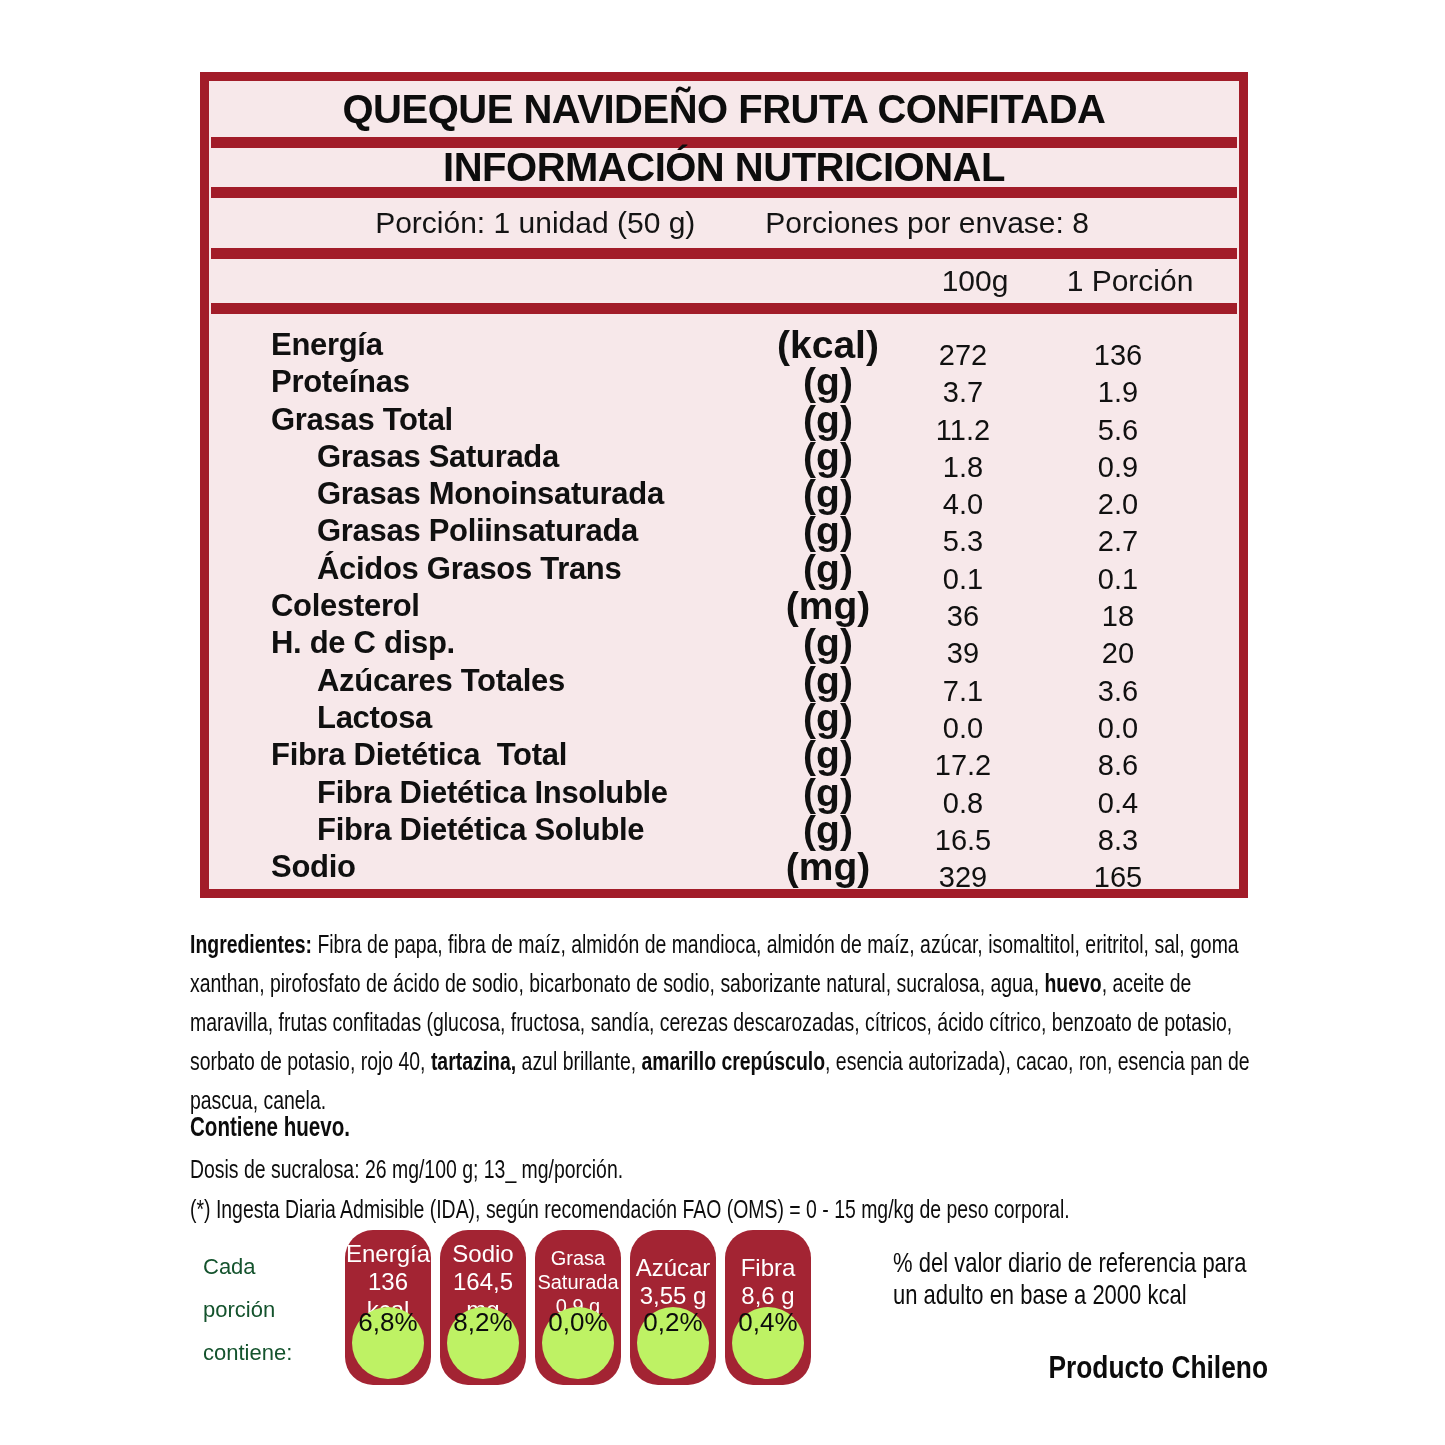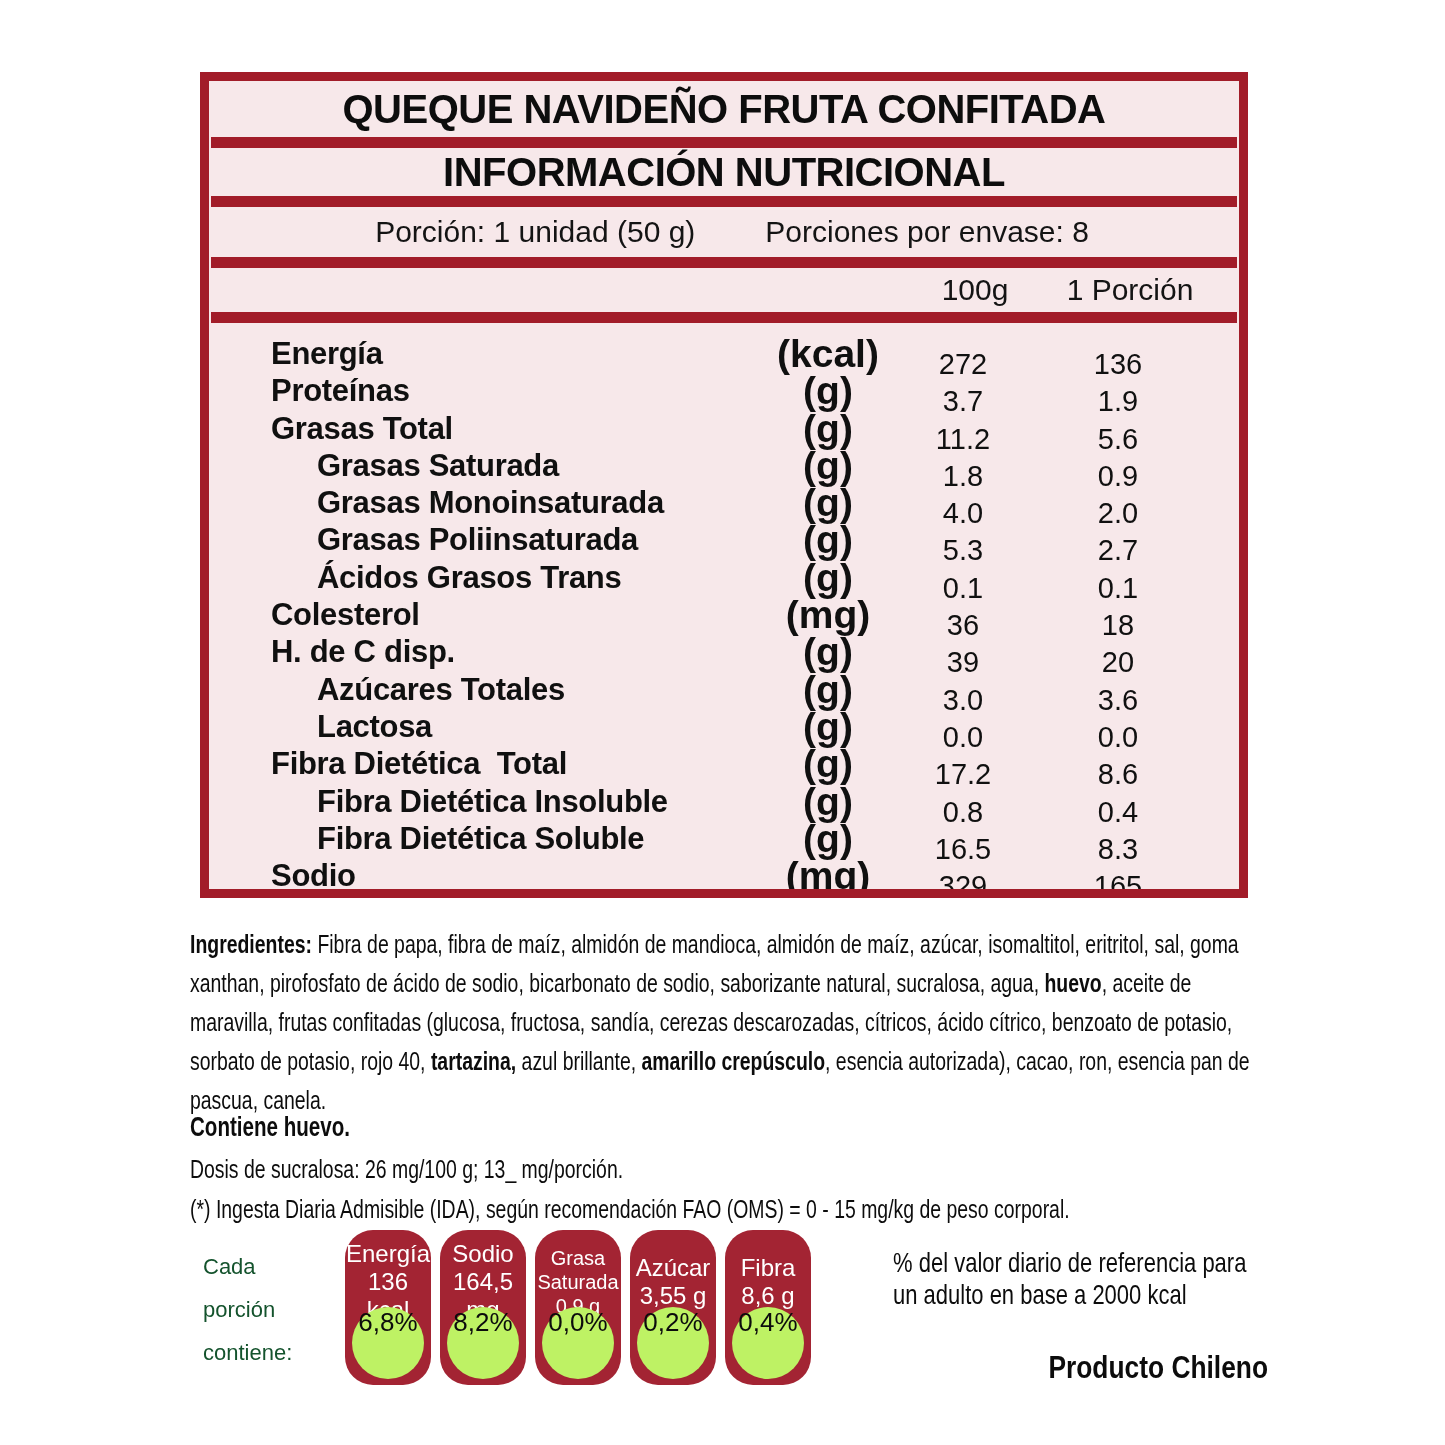--- a/index.html
+++ b/index.html
@@ -20,21 +20,21 @@
   .facts-box {
     position: absolute; left: 200px; top: 72px;
     width: 1048px; height: 826px;
     background: var(--pink);
     border: 9px solid var(--red);
     display: flex; flex-direction: column;
   }
   .divider { height: 11px; background: var(--red); margin: 0 2px; flex: none; }
   .t-row { flex: none; display: flex; align-items: center; justify-content: center; border-radius: 6px; }
   .row-title    { height: 56px; }
-  .row-subtitle { height: 48px; }
+  .row-subtitle { height: 39px; }
   .row-serving  { height: 50px; gap: 70px; padding-left: 16px; }
   .row-cols     { height: 44px; justify-content: flex-start; padding: 0 24px 0 62px; }
   .big-heading  { font-size: 40px; font-weight: bold; letter-spacing: -0.5px; color: #0d0d0d; }
   .serving-text { font-size: 30px; color: #141414; }
   .col-head     { font-size: 30px; color: #141414; }
 
   .spacer-label { flex: 1; }
   .spacer-unit  { width: 130px; flex: none; }
   .w-100g       { width: 140px; flex: none; text-align: center; }
   .w-portion    { width: 170px; flex: none; text-align: center; }
@@ -184,21 +184,21 @@
       </div>
       <div class="n-row">
         <span class="n-label">H. de C disp.</span>
         <span class="n-unit">(g)</span>
         <span class="n-val c100">39</span>
         <span class="n-val cpor">20</span>
       </div>
       <div class="n-row">
         <span class="n-label indent">Azúcares Totales</span>
         <span class="n-unit">(g)</span>
-        <span class="n-val c100">3.0</span>
+        <span class="n-val c100">7.1</span>
         <span class="n-val cpor">3.6</span>
       </div>
       <div class="n-row">
         <span class="n-label indent">Lactosa</span>
         <span class="n-unit">(g)</span>
         <span class="n-val c100">0.0</span>
         <span class="n-val cpor">0.0</span>
       </div>
       <div class="n-row">
         <span class="n-label">Fibra Dietética&nbsp; Total</span>

